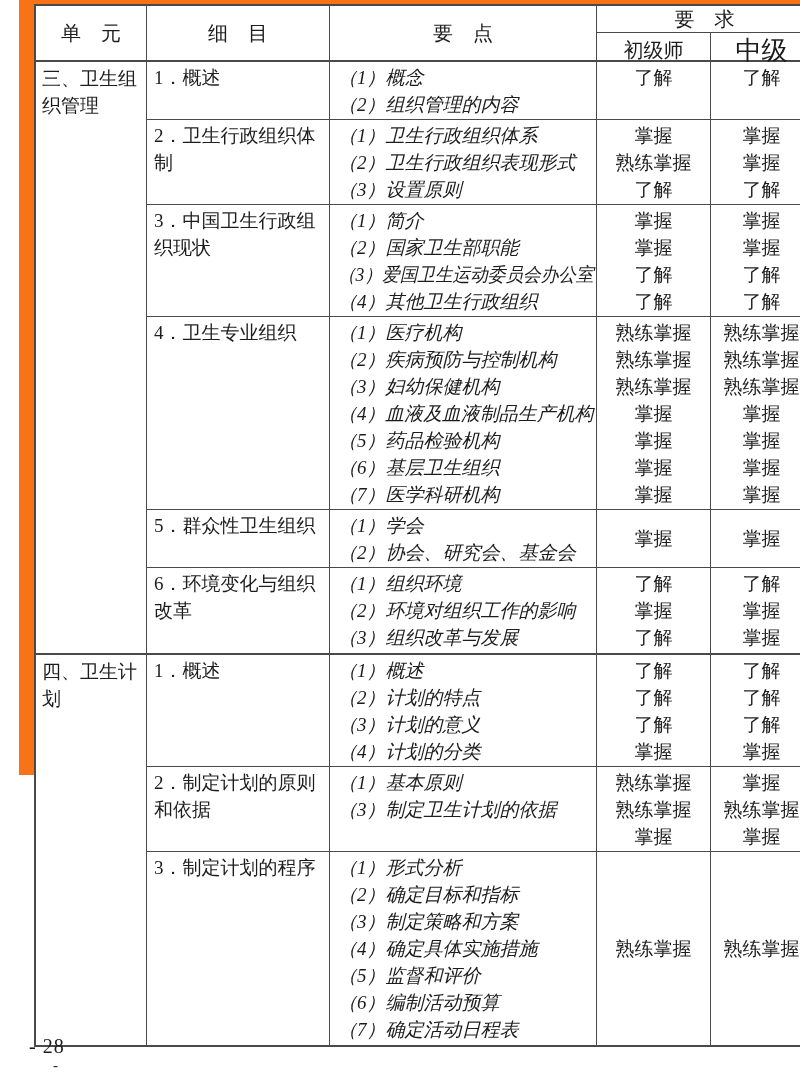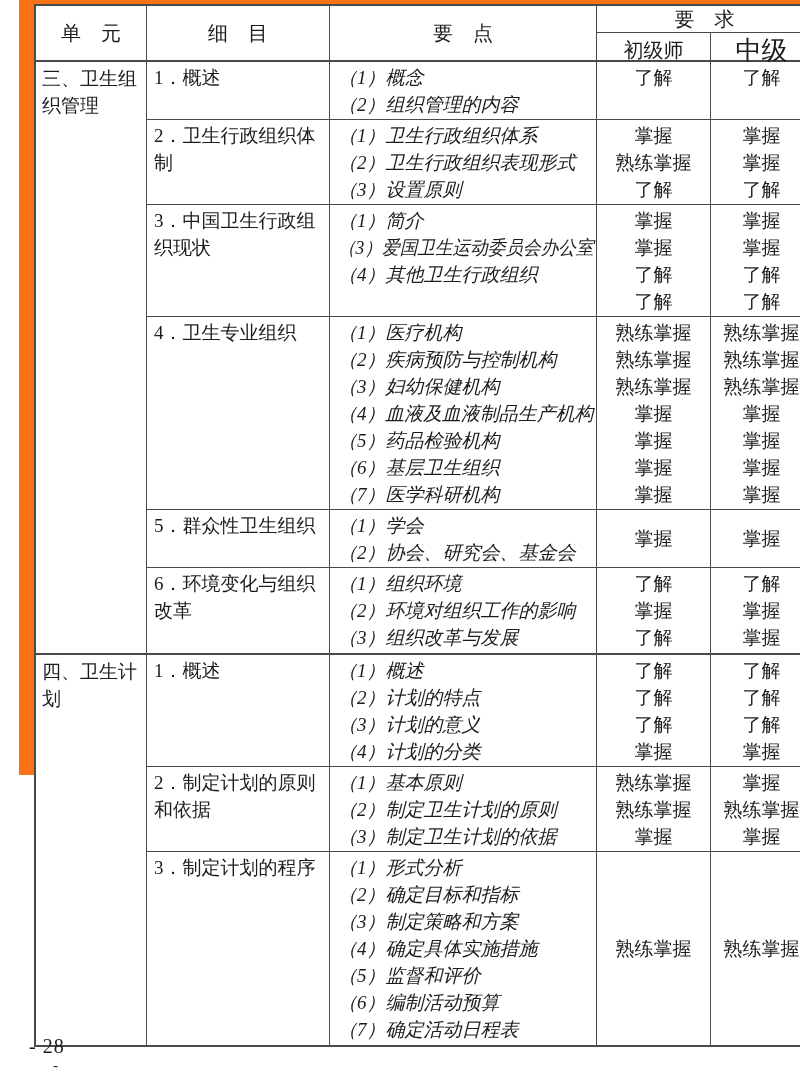--- a/index.html
+++ b/index.html
@@ -195,20 +195,21 @@
               <div class="cell req-cell mid-cell">
                 <div class="pline rline"><span class="rtext">掌握</span></div>
                 <div class="pline rline"><span class="rtext">掌握</span></div>
                 <div class="pline rline"><span class="rtext">了解</span></div>
               </div>
             </div>
             <div class="group-row" style="height: 112px;">
               <div class="cell detail-cell">3．中国卫生行政组织现状</div>
               <div class="cell points-cell">
                 <div class="pline"><span class="fit">（1）简介</span></div>
+                <div class="pline"><span class="fit">（2）国家卫生部职能</span></div>
                 <div class="pline"><span class="fit" style="transform-origin: left center; transform: scaleX(0.927536);">（3）爱国卫生运动委员会办公室</span></div>
                 <div class="pline"><span class="fit">（4）其他卫生行政组织</span></div>
               </div>
               <div class="cell req-cell junior-cell">
                 <div class="pline rline"><span class="rtext">掌握</span></div>
                 <div class="pline rline"><span class="rtext">掌握</span></div>
                 <div class="pline rline"><span class="rtext">了解</span></div>
                 <div class="pline rline"><span class="rtext">了解</span></div>
               </div>
               <div class="cell req-cell mid-cell">
@@ -302,21 +303,20 @@
                 <div class="pline rline"><span class="rtext">了解</span></div>
                 <div class="pline rline"><span class="rtext">了解</span></div>
                 <div class="pline rline"><span class="rtext">了解</span></div>
                 <div class="pline rline"><span class="rtext">掌握</span></div>
               </div>
             </div>
             <div class="group-row" style="height: 85px;">
               <div class="cell detail-cell">2．制定计划的原则和依据</div>
               <div class="cell points-cell">
                 <div class="pline"><span class="fit">（1）基本原则</span></div>
-                <div class="pline"><span class="fit">（2）制定卫生计划的原则</span></div>
                 <div class="pline"><span class="fit">（3）制定卫生计划的依据</span></div>
               </div>
               <div class="cell req-cell junior-cell">
                 <div class="pline rline"><span class="rtext">熟练掌握</span></div>
                 <div class="pline rline"><span class="rtext">熟练掌握</span></div>
                 <div class="pline rline"><span class="rtext">掌握</span></div>
               </div>
               <div class="cell req-cell mid-cell">
                 <div class="pline rline"><span class="rtext">掌握</span></div>
                 <div class="pline rline"><span class="rtext">熟练掌握</span></div>

